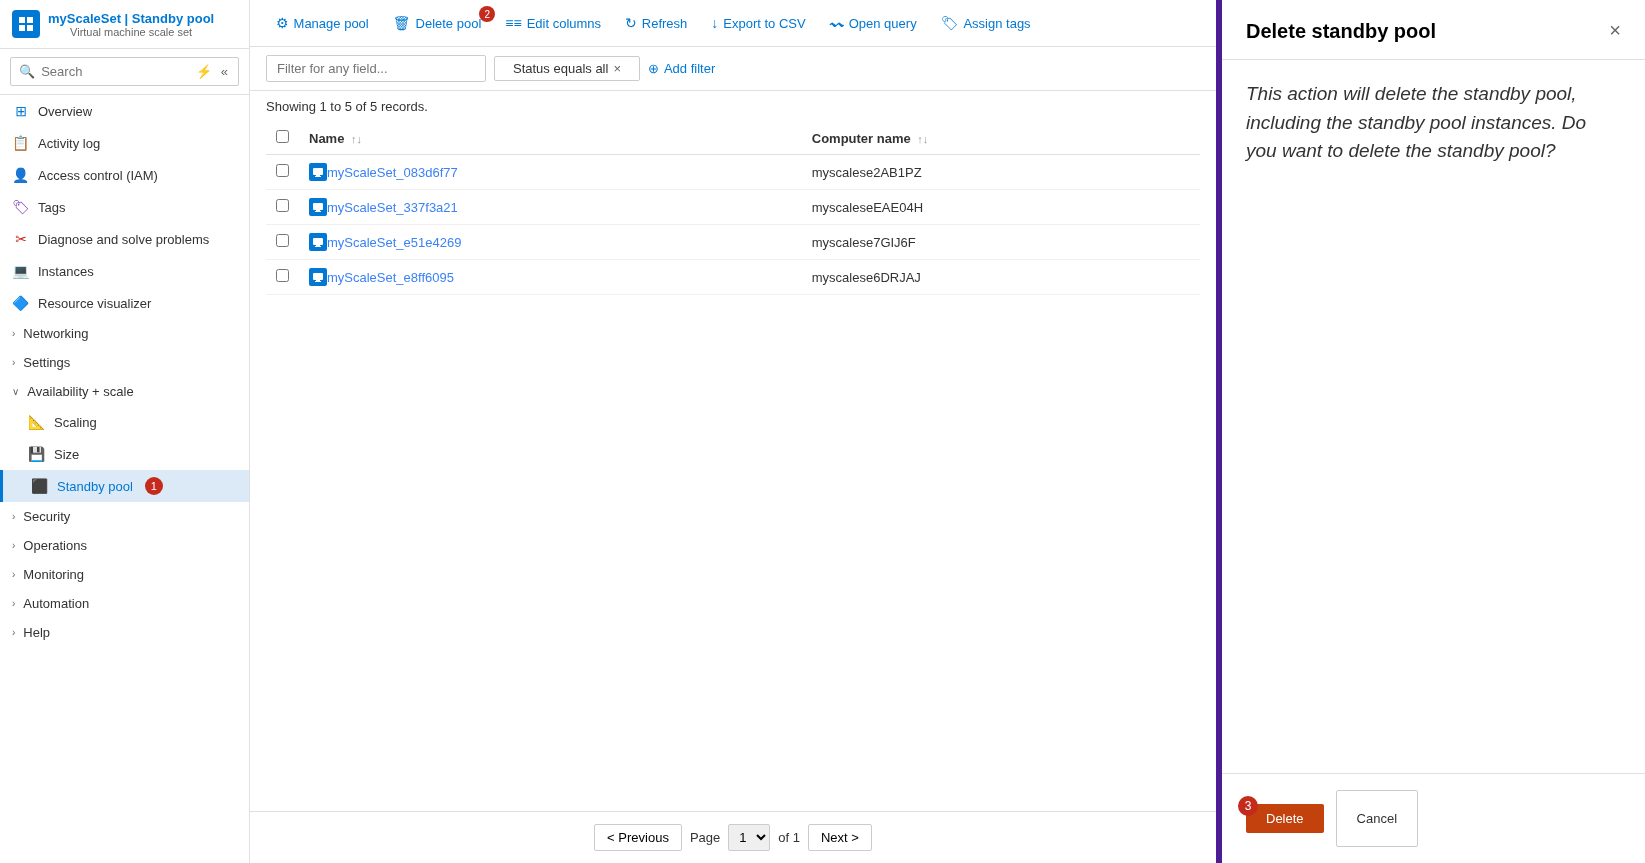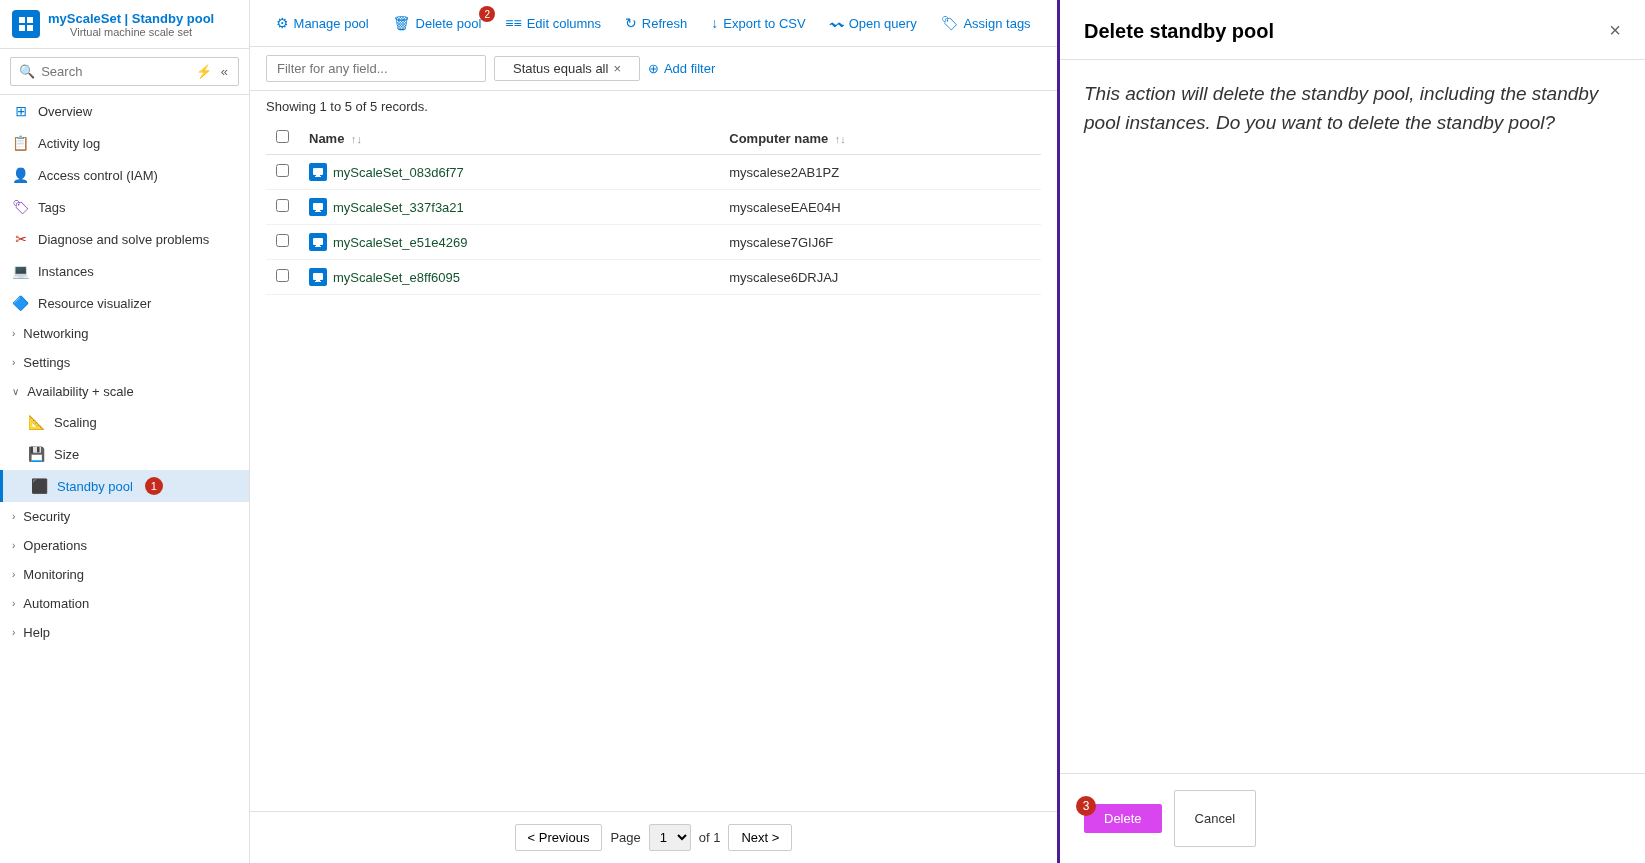--- a/index.html
+++ b/index.html
@@ -41,37 +41,37 @@
 
     .records-count { padding: 8px 16px; font-size: 13px; color: #333; }
 
     .table-container { flex: 1; overflow-y: auto; padding: 0 16px; }
     table { width: 100%; border-collapse: collapse; }
     thead th { text-align: left; padding: 8px 10px; border-bottom: 1px solid #e0e0e0; font-weight: 600; font-size: 13px; color: #333; }
     thead th .sort-icon { color: #999; font-size: 11px; margin-left: 3px; }
     tbody tr { border-bottom: 1px solid #f0f0f0; }
     tbody td { padding: 8px 10px; font-size: 13px; vertical-align: middle; }
     .checkbox-cell { width: 30px; }
-    .instance-name { color: #14532d; cursor: pointer; display: flex; align-items: center; gap: 6px; }
+    .instance-name { color: #3b82f6; cursor: pointer; display: flex; align-items: center; }
     .vm-icon { width: 18px; height: 18px; background: #0078d4; border-radius: 2px; display: flex; align-items: center; justify-content: center; }
     .vm-icon svg { fill: white; }
 
     .pagination { display: flex; align-items: center; justify-content: center; gap: 8px; padding: 12px 16px; border-top: 1px solid #e0e0e0; }
     .page-btn { border: 1px solid #ccc; background: #fff; padding: 5px 12px; font-size: 13px; cursor: pointer; border-radius: 2px; }
     .page-select { border: 1px solid #ccc; padding: 4px 6px; font-size: 13px; border-radius: 2px; }
 
     
-    .panel { width: 588px; background: #fff; border-left: 3px solid #4c1d95; display: flex; flex-direction: column; flex-shrink: 0; }
+    .panel { width: 429px; background: #fff; border-left: 6px solid #4c1d95; display: flex; flex-direction: column; flex-shrink: 0; }
     .panel-header { display: flex; align-items: flex-start; justify-content: space-between; padding: 20px 24px 16px; border-bottom: 1px solid #e0e0e0; }
     .panel-title { font-size: 20px; font-weight: 600; color: #000; }
     .panel-close { background: none; border: none; cursor: pointer; font-size: 20px; color: #666; line-height: 1; }
     .panel-body { flex: 1; padding: 20px 24px; }
     .panel-description { font-size: 19px; color: #333; line-height: 1.5; font-style: italic; }
     .panel-footer { display: flex; align-items: center; gap: 12px; padding: 16px 24px; border-top: 1px solid #e0e0e0; }
-    .btn-delete { background: #d946ef; color: white; border: none; padding: 7px 20px; font-size: 13px; cursor: pointer; border-radius: 2px; position: relative; }
+    .btn-delete { background: #c2410c; color: white; border: none; padding: 7px 20px; font-size: 13px; cursor: pointer; border-radius: 2px; position: relative; }
     .btn-cancel { background: #fff; color: #333; border: 1px solid #ccc; padding: 20px 20px; font-size: 13px; cursor: pointer; border-radius: 2px; }
     .step-badge { background: #c42b1c; color: white; border-radius: 50%; width: 20px; height: 20px; font-size: 12px; display: inline-flex; align-items: center; justify-content: center; position: absolute; top: -8px; left: -8px; }
     .footer-badge-wrap { position: relative; display: inline-flex; }
   </style>
 </head>
 <body>
 
 <div class="sidebar">
   <div class="sidebar-header">
     <div class="sidebar-brand">

